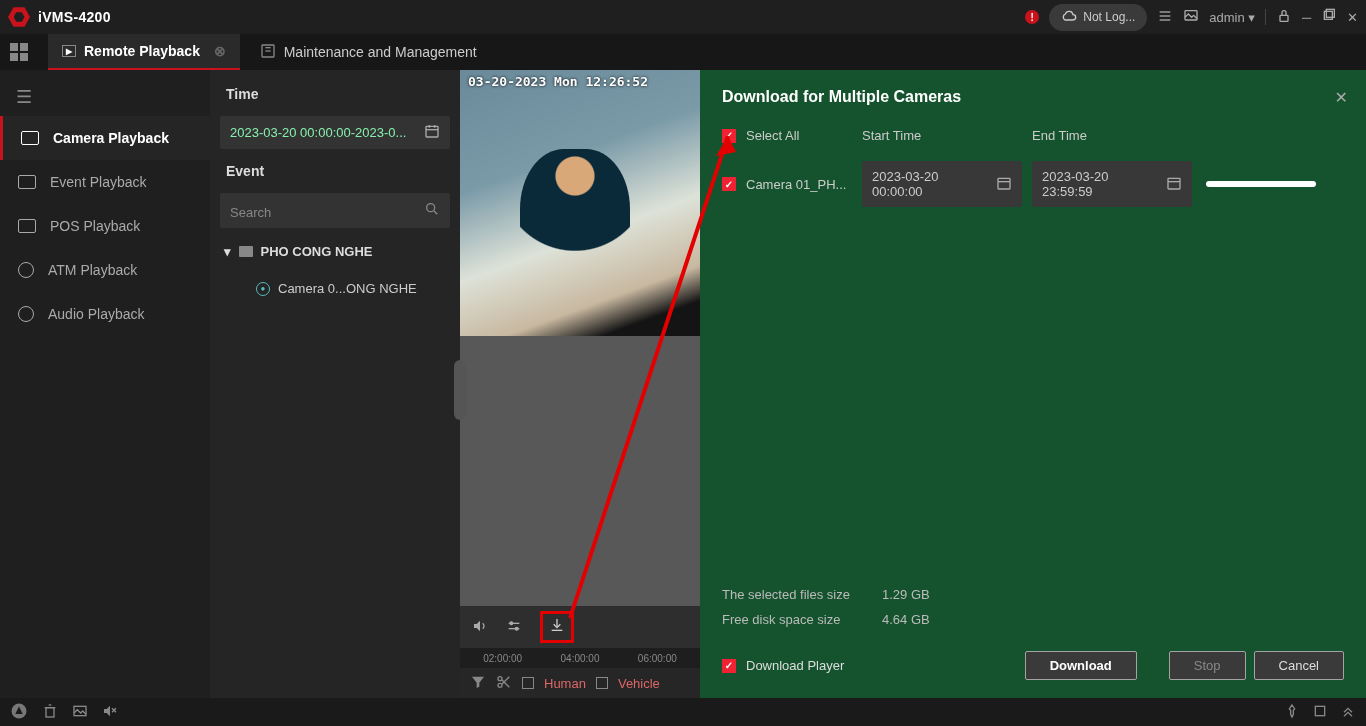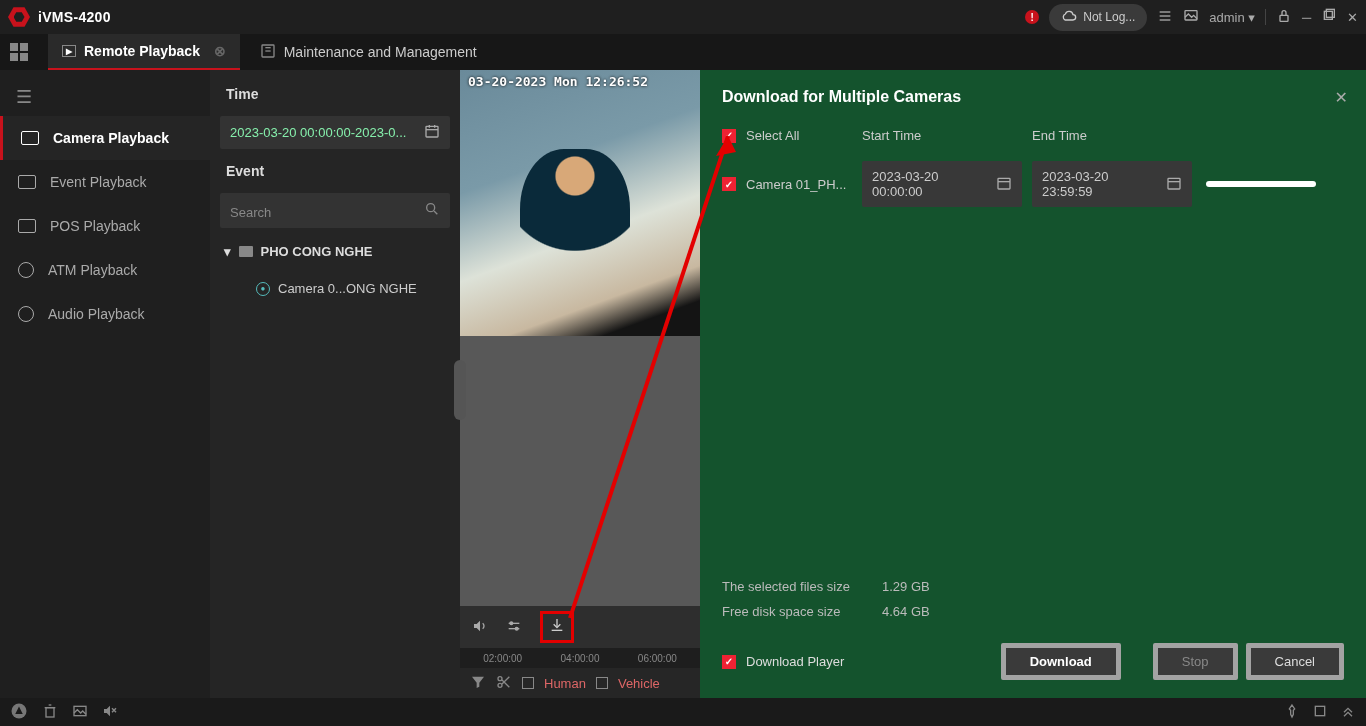--- a/index.html
+++ b/index.html
@@ -71,21 +71,21 @@
 .chk-red { width:14px; height:14px; background:#e23; display:flex; align-items:center; justify-content:center; color:#fff; font-size:10px; font-weight:700; }
 .dl-row { display:flex; align-items:center; margin-top:18px; gap:0; font-size:13px; }
 .dt-box { background:#383838; padding:8px 10px; display:flex; align-items:center; gap:10px; color:#ccc; margin-right:10px; border-radius:2px; width:160px; justify-content:flex-start; }
 .progress { width:110px; height:6px; background:#fff; border-radius:3px; margin-left:4px; }
 .dl-info { margin-top:auto; font-size:13px; color:#bbb; }
 .info-row { display:flex; margin-bottom:10px; }
 .info-label { width:160px; }
 .dl-footer { display:flex; align-items:center; margin-top:14px; }
 .dl-player { display:flex; align-items:center; gap:10px; font-size:13px; color:#ddd; }
 .btn-row { margin-left:auto; display:flex; gap:8px; }
-.btn { padding:6px 24px; font-size:13px; border:5px solid #a3a3a3; background:#3a3a3a; color:#ddd; cursor:pointer; border-radius:2px; }
+.btn { padding:6px 24px; font-size:13px; border:1px solid #a3a3a3; background:#3a3a3a; color:#ddd; cursor:pointer; border-radius:2px; }
 .btn.primary { color:#fff; font-weight:600; }
 .btn.muted { color:#888;margin-left:24px; }
 
 
 .statusbar { position:absolute; bottom:0; left:0; right:0; height:28px; background:#1a1a1a; display:flex; align-items:center; padding:0 10px; gap:14px; color:#888; font-size:14px; }
 .statusbar .right { margin-left:auto; display:flex; gap:12px; }
 
 
 .arrow-svg { position:absolute; left:470px; top:72px; width:280px; height:560px; pointer-events:none; z-index:50; }
 

